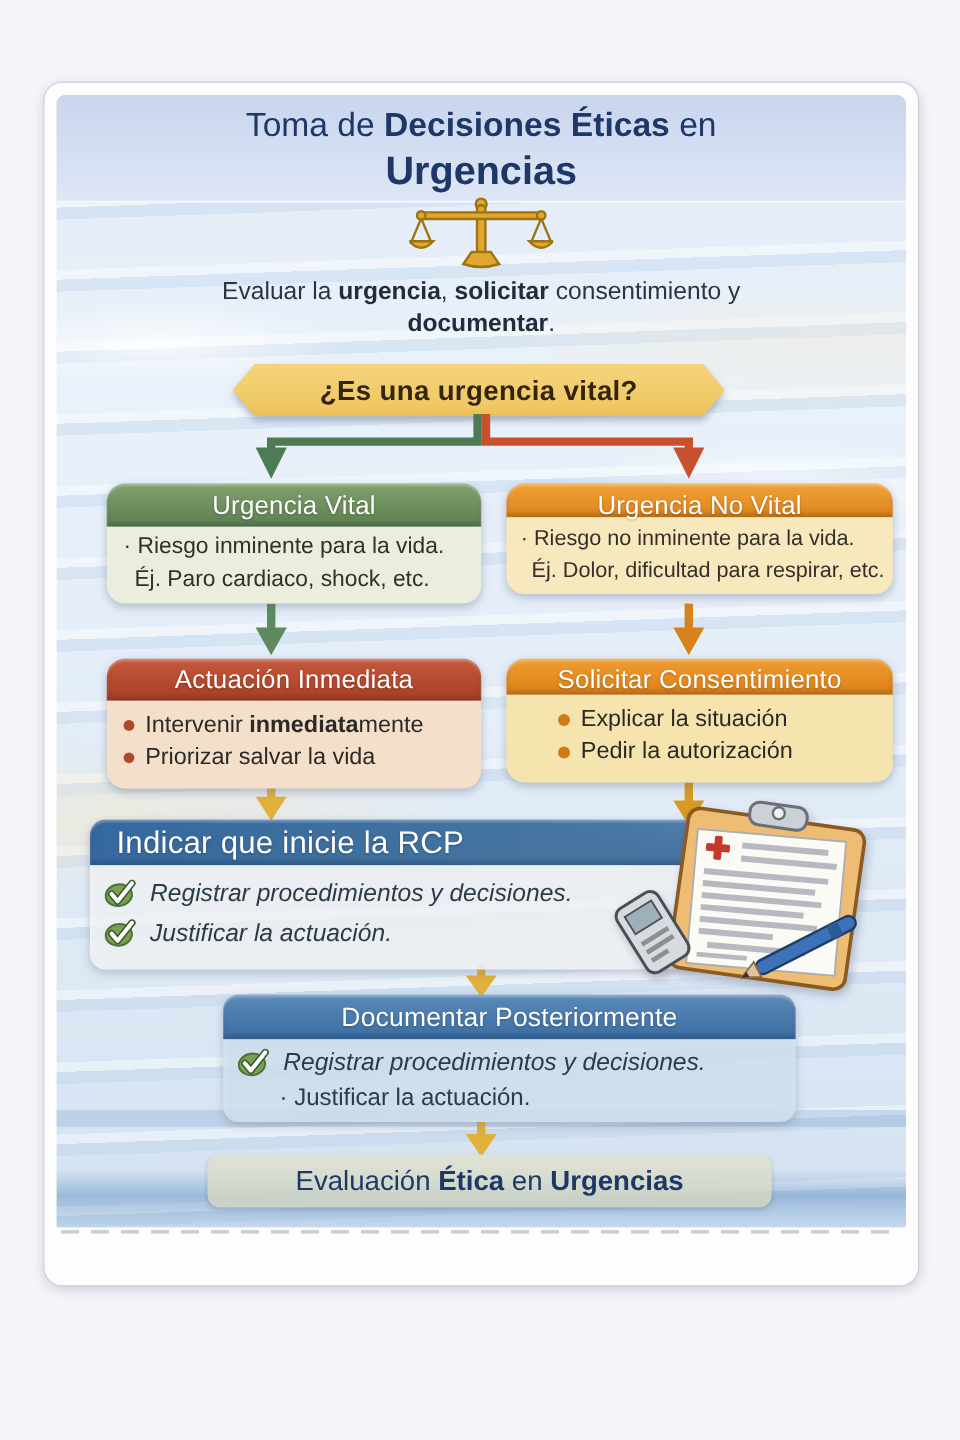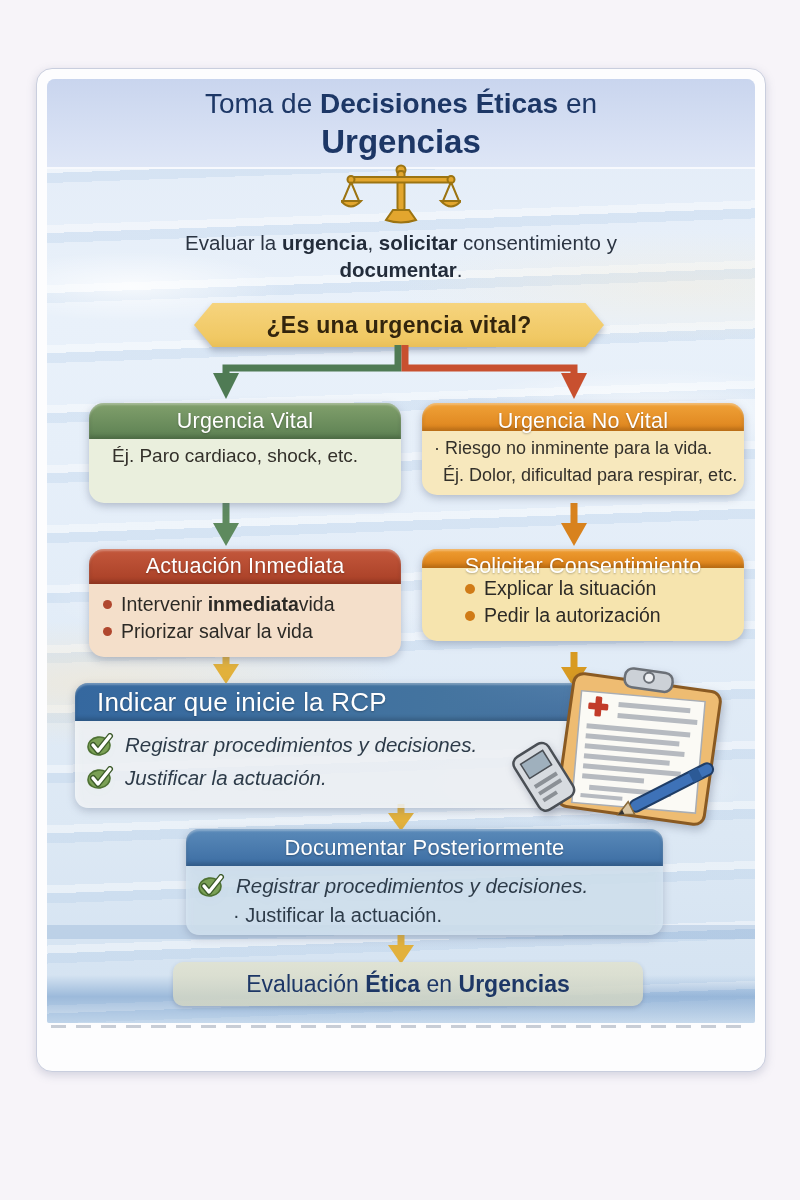--- a/index.html
+++ b/index.html
@@ -66,21 +66,21 @@
   .b-vital .bd{height:60px;background:#eaefdd;font-size:19px;line-height:1.4;padding:4px 0 0 14px;}
   .b-vital .bd .ind{padding-left:9px;}
   .b-novital{left:375px;top:324px;width:322px;}
   .b-novital .hd{height:28px;line-height:36px;background:linear-gradient(180deg,#f0a238,#dd831c);}
   .b-novital .bd{height:60px;background:#f7e8bd;font-size:18px;line-height:1.5;padding:4px 0 0 12px;}
   .b-novital .bd .ind{padding-left:9px;}
   .b-act{left:42px;top:470px;width:312px;}
   .b-act .hd{height:35px;line-height:35px;background:linear-gradient(180deg,#c4583c,#a83f26);}
   .b-act .bd{height:66px;background:#f4dfca;padding-top:7px;}
   .b-cons{left:375px;top:470px;width:322px;}
-  .b-cons .hd{height:19px;line-height:35px;background:linear-gradient(180deg,#ef9d32,#db7f16);}
+  .b-cons .hd{height:30px;line-height:35px;background:linear-gradient(180deg,#ef9d32,#db7f16);}
   .b-cons .bd{height:66px;background:#f6e4ae;padding-top:7px;padding-left:29px;}
   .brow{display:flex;align-items:center;gap:9px;padding-left:14px;height:27px;font-size:19.5px;color:#2c2a26;}
   .brow b{font-weight:700;}
   .dot{width:9px;height:9px;border-radius:50%;flex:0 0 auto;}
   .dot.red{background:#b0472e;}
   .dot.org{background:#d07b17;width:10px;height:10px;}
   .b-rcp{left:28px;top:604px;width:524px;border-radius:14px;}
   .b-rcp .hd{
     height:38px;line-height:38px;border-radius:13px 13px 0 0;text-align:left;padding-left:22px;
     font-size:26px;
@@ -171,38 +171,39 @@
       <line x1="354" y1="725" x2="354" y2="736" stroke="#e2b13c" stroke-width="7"></line>
       <polygon points="341,734 367,734 354,752" fill="#e2b13c"></polygon>
 
       <line x1="354" y1="856" x2="354" y2="868" stroke="#e2b13c" stroke-width="7"></line>
       <polygon points="341,866 367,866 354,885" fill="#e2b13c"></polygon>
     </svg>
 
     <div class="box b-vital">
       <div class="hd">Urgencia Vital</div>
       <div class="bd">
+        <div>· Riesgo inminente para la vida.</div>
         <div class="ind">Éj. Paro cardiaco, shock, etc.</div>
       </div>
     </div>
 
     <div class="box b-novital">
       <div class="hd">Urgencia No Vital</div>
       <div class="bd">
         <div>· Riesgo no inminente para la vida.</div>
         <div class="ind">Éj. Dolor, dificultad para respirar, etc.</div>
       </div>
     </div>
 
     <div class="box b-act">
       <div class="hd">Actuación Inmediata</div>
       <div class="bd">
         <div class="brow">
           <span class="dot red"></span>
-          <span><span>Intervenir </span><b>inmediata</b><span>vida</span></span>
+          <span><span>Intervenir </span><b>inmediata</b><span>mente</span></span>
         </div>
         <div class="brow">
           <span class="dot red"></span>
           <span>Priorizar salvar la vida</span>
         </div>
       </div>
     </div>
 
     <div class="box b-cons">
       <div class="hd">Solicitar Consentimiento</div>

